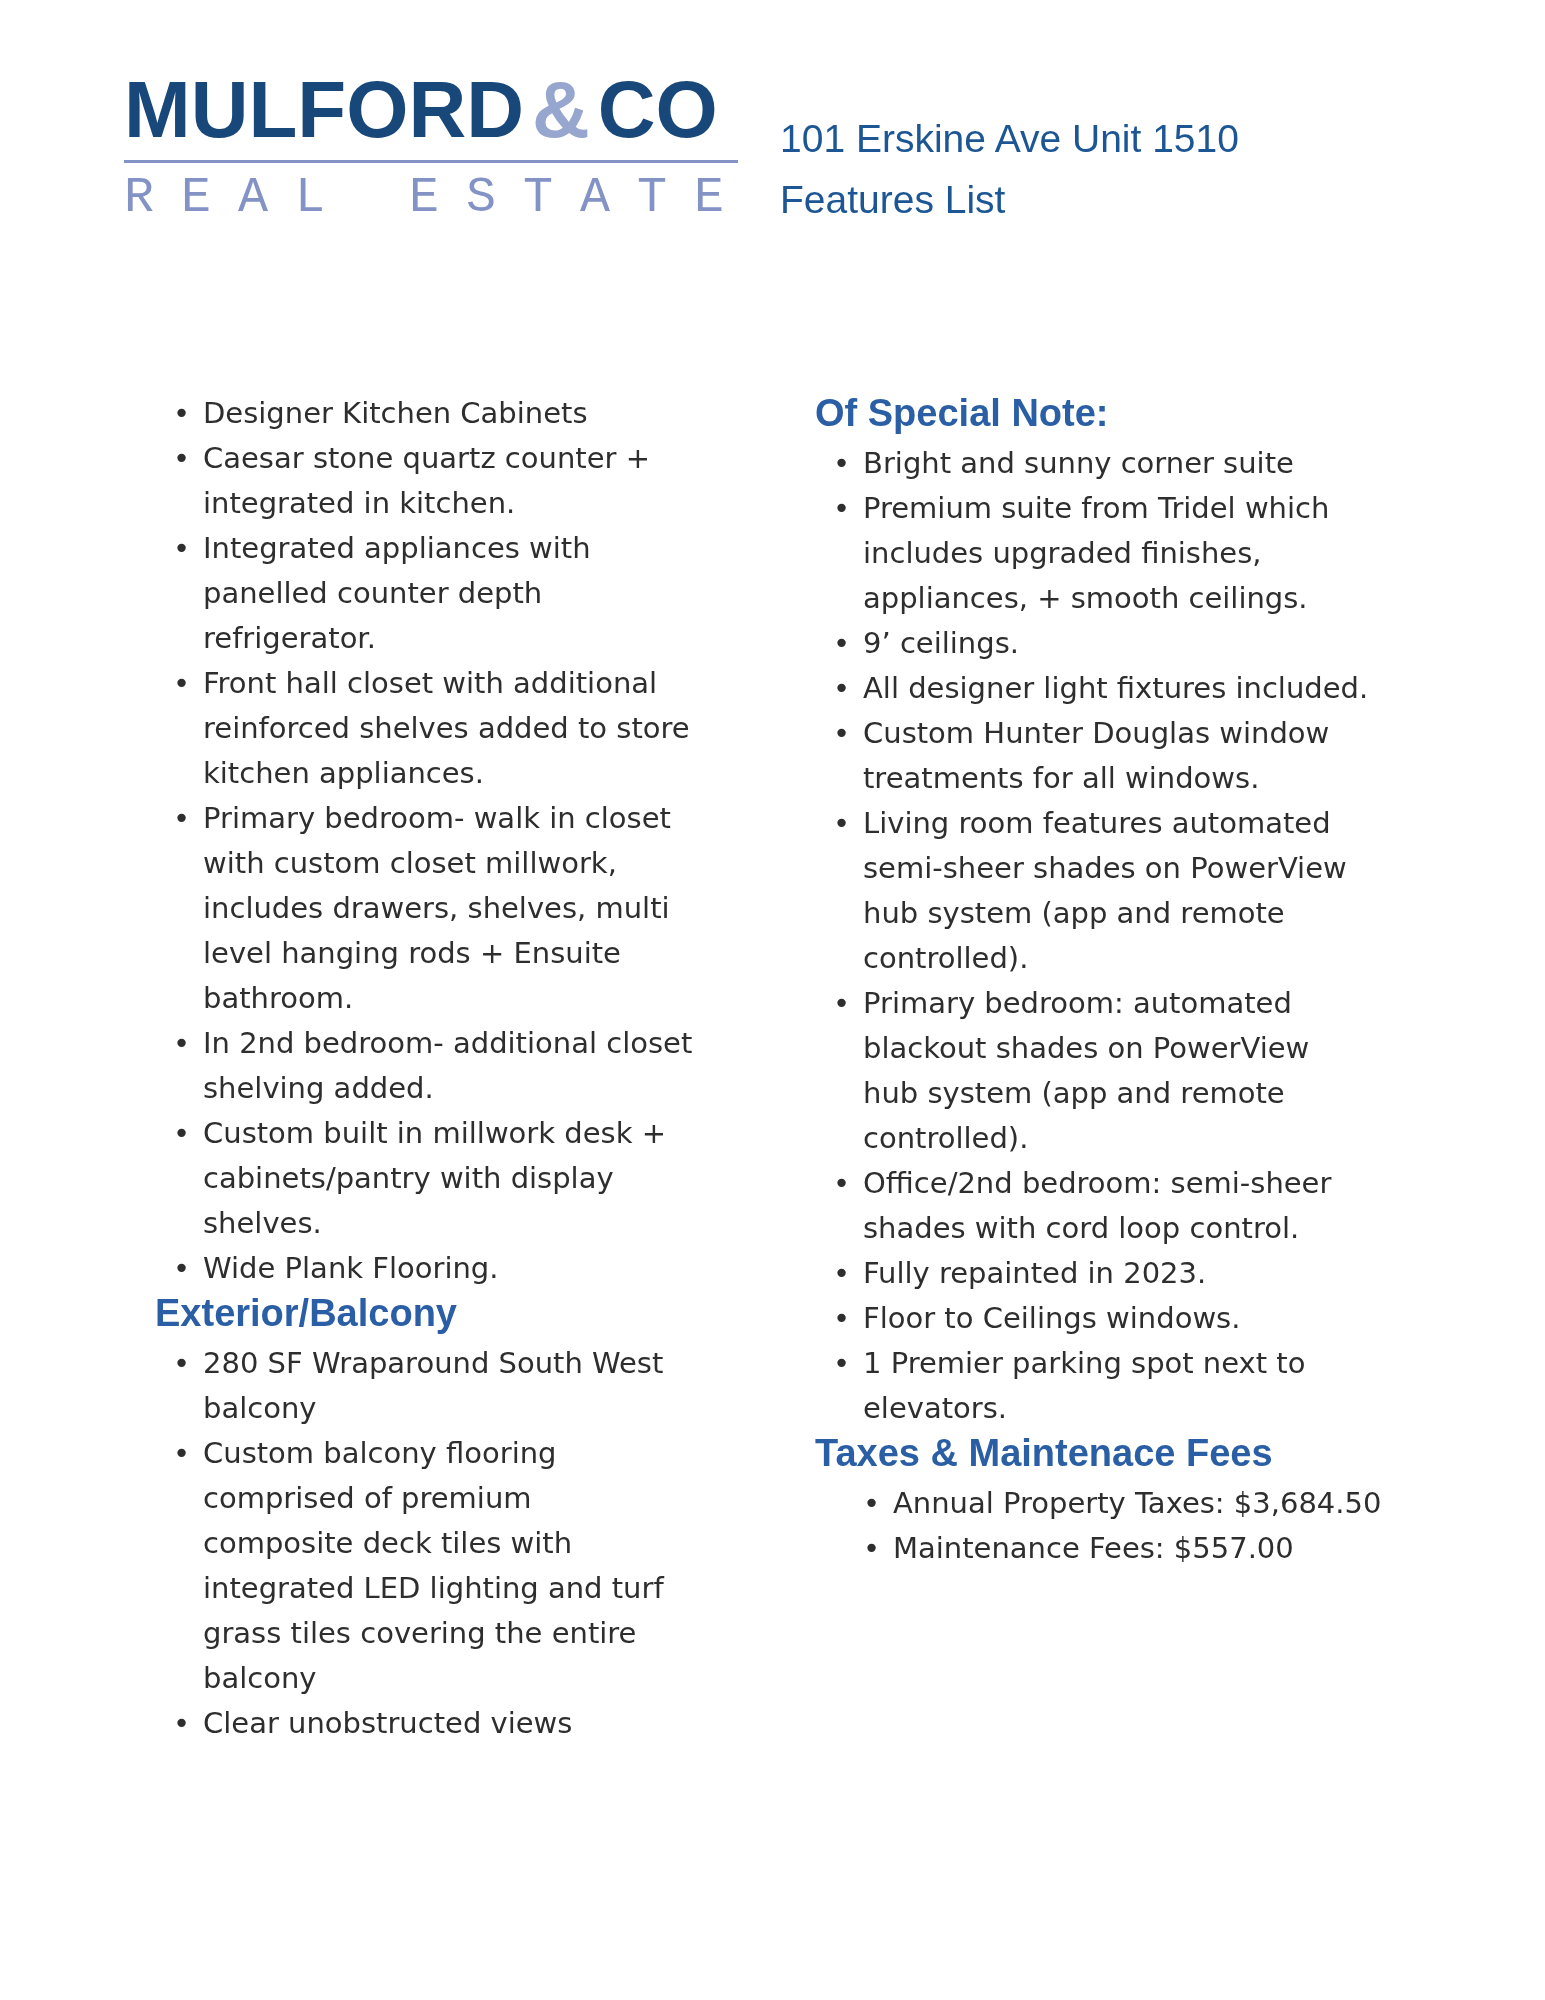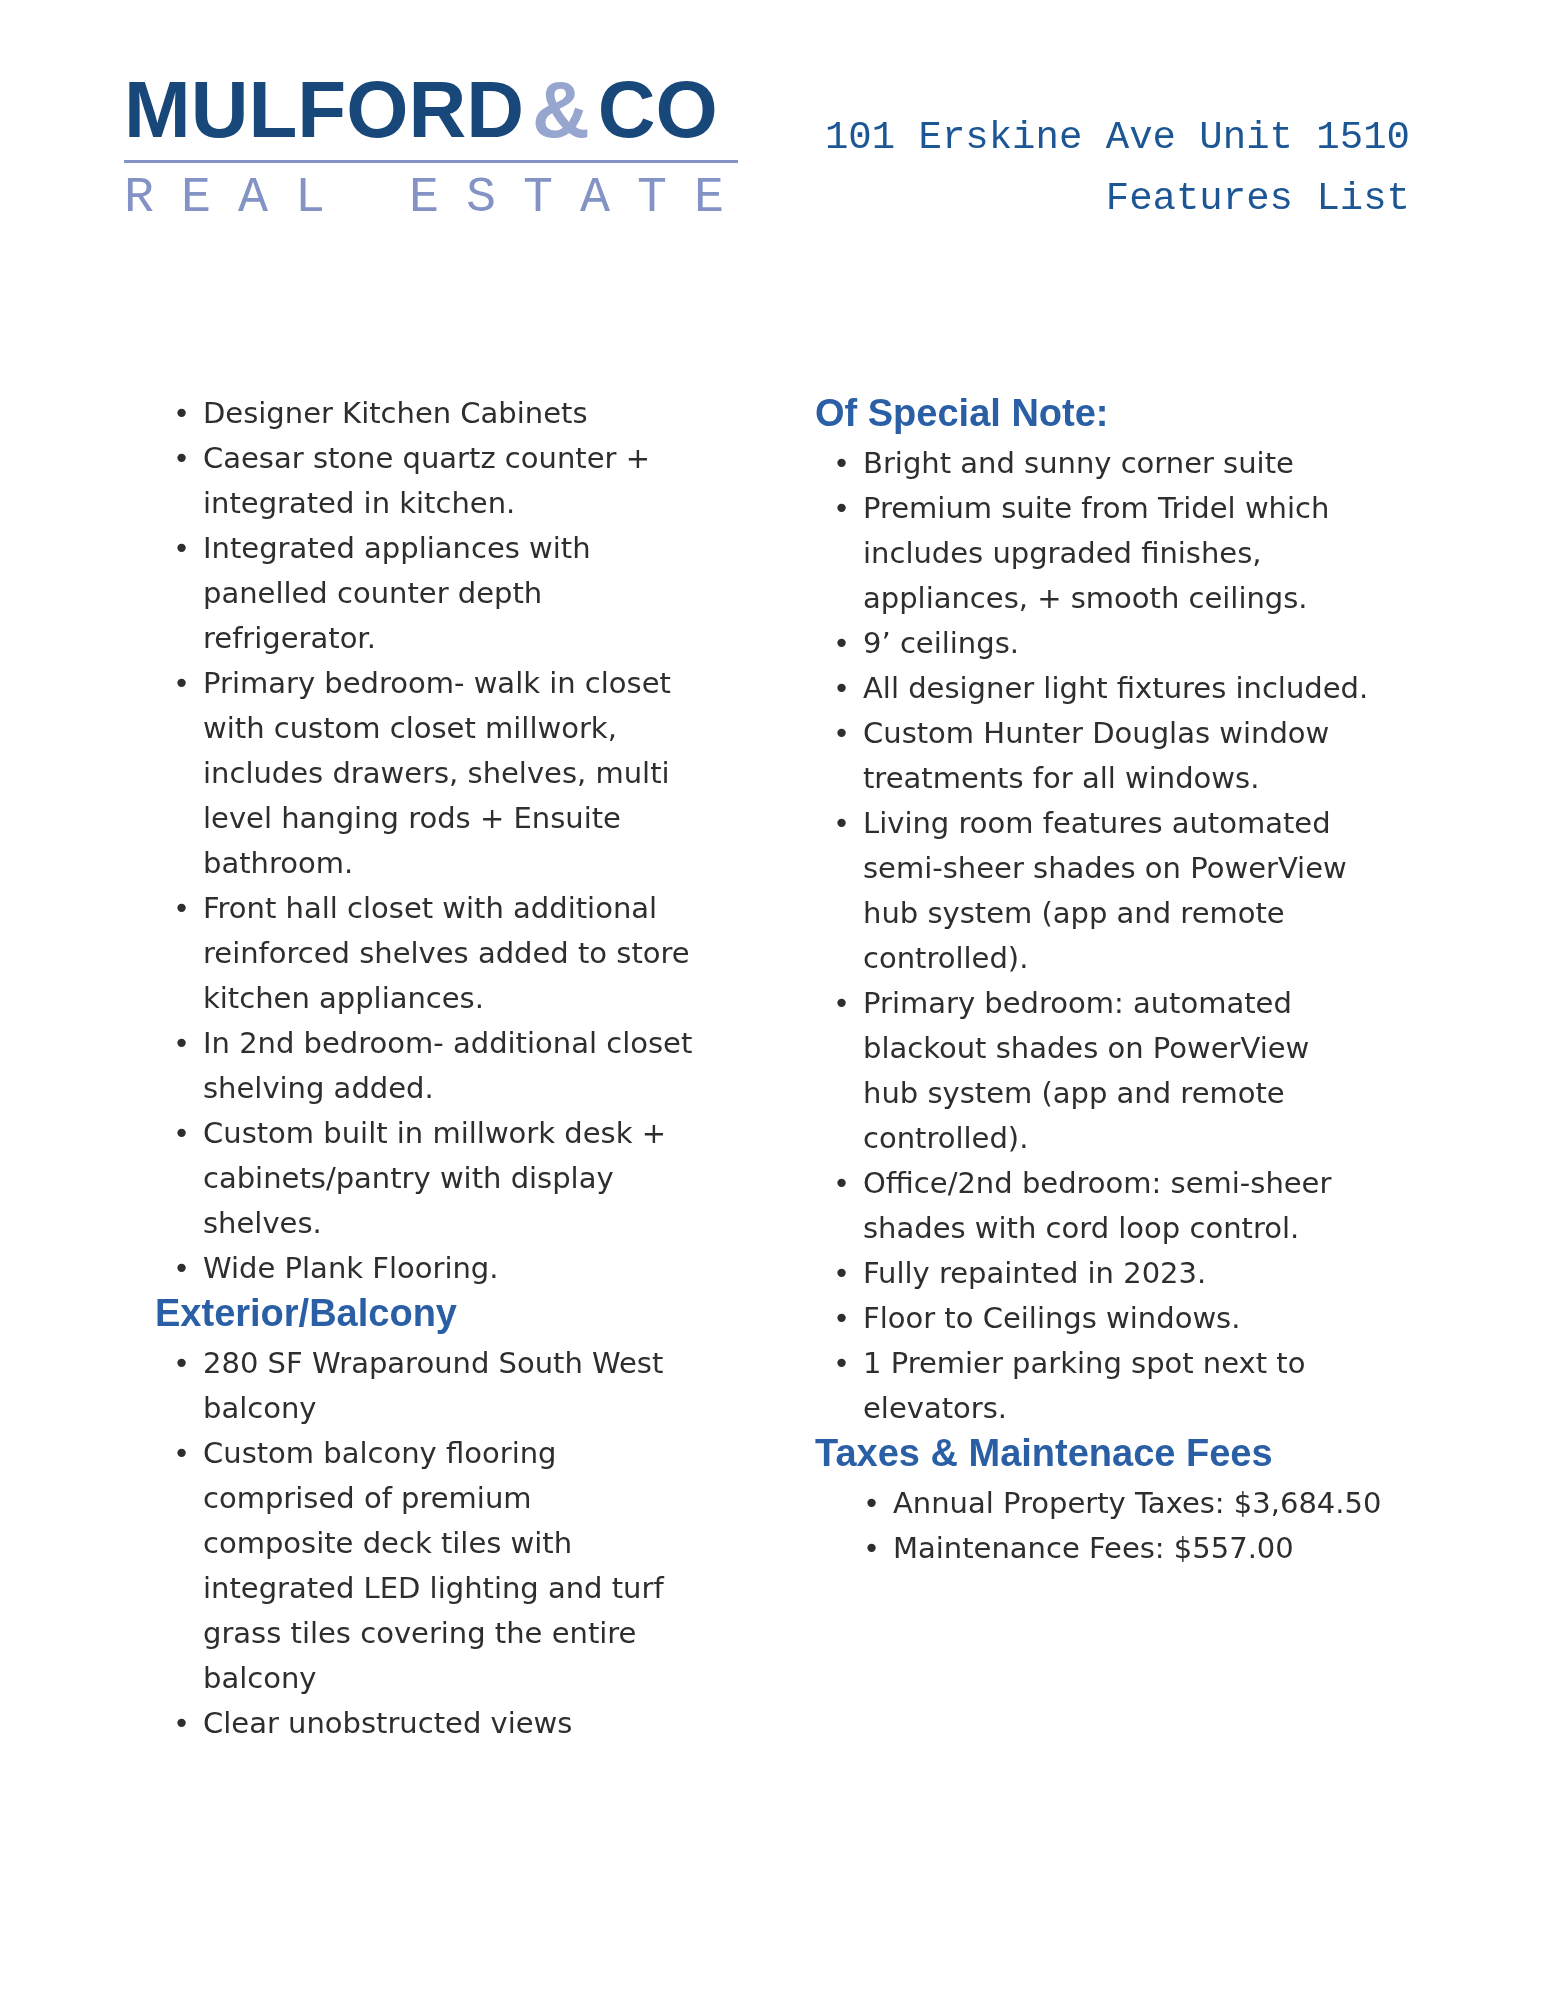--- a/index.html
+++ b/index.html
@@ -48,22 +48,22 @@
     line-height:52px;
     letter-spacing:27px;
     color:var(--periwinkle);
     white-space:nowrap;
   }
 
   
   .doc-title{
     position:absolute;
     left:780px;top:108px;width:630px;
-    text-align:right;
-    font-family:Liberation Mono, monospace;
+    text-align:left;
+    font-family:Liberation Sans, sans-serif;
     font-weight:500;
     font-size:39px;
     line-height:61px;
     color:var(--title-blue);
   }
 
   
   .col{position:absolute;top:391px;}
   .col-left{left:155px;width:625px;}
   .col-right{left:815px;width:660px;}
@@ -120,28 +120,28 @@
   </div>
 
   <div class="col col-left">
     <ul class="feature-list">
         <li>Designer Kitchen Cabinets</li>
         <li>Caesar stone quartz counter +
 integrated in kitchen.</li>
         <li>Integrated appliances with
 panelled counter depth
 refrigerator.</li>
+        <li>Front hall closet with additional
+reinforced shelves added to store
+kitchen appliances.</li>
         <li>Primary bedroom- walk in closet
 with custom closet millwork,
 includes drawers, shelves, multi
 level hanging rods + Ensuite
 bathroom.</li>
-        <li>Front hall closet with additional
-reinforced shelves added to store
-kitchen appliances.</li>
         <li>In 2nd bedroom- additional closet
 shelving added.</li>
         <li>Custom built in millwork desk +
 cabinets/pantry with display
 shelves.</li>
         <li>Wide Plank Flooring.</li>
       </ul>
 
     <h2 class="section-heading section-gap-left">Exterior/Balcony</h2>
     <ul class="feature-list">

